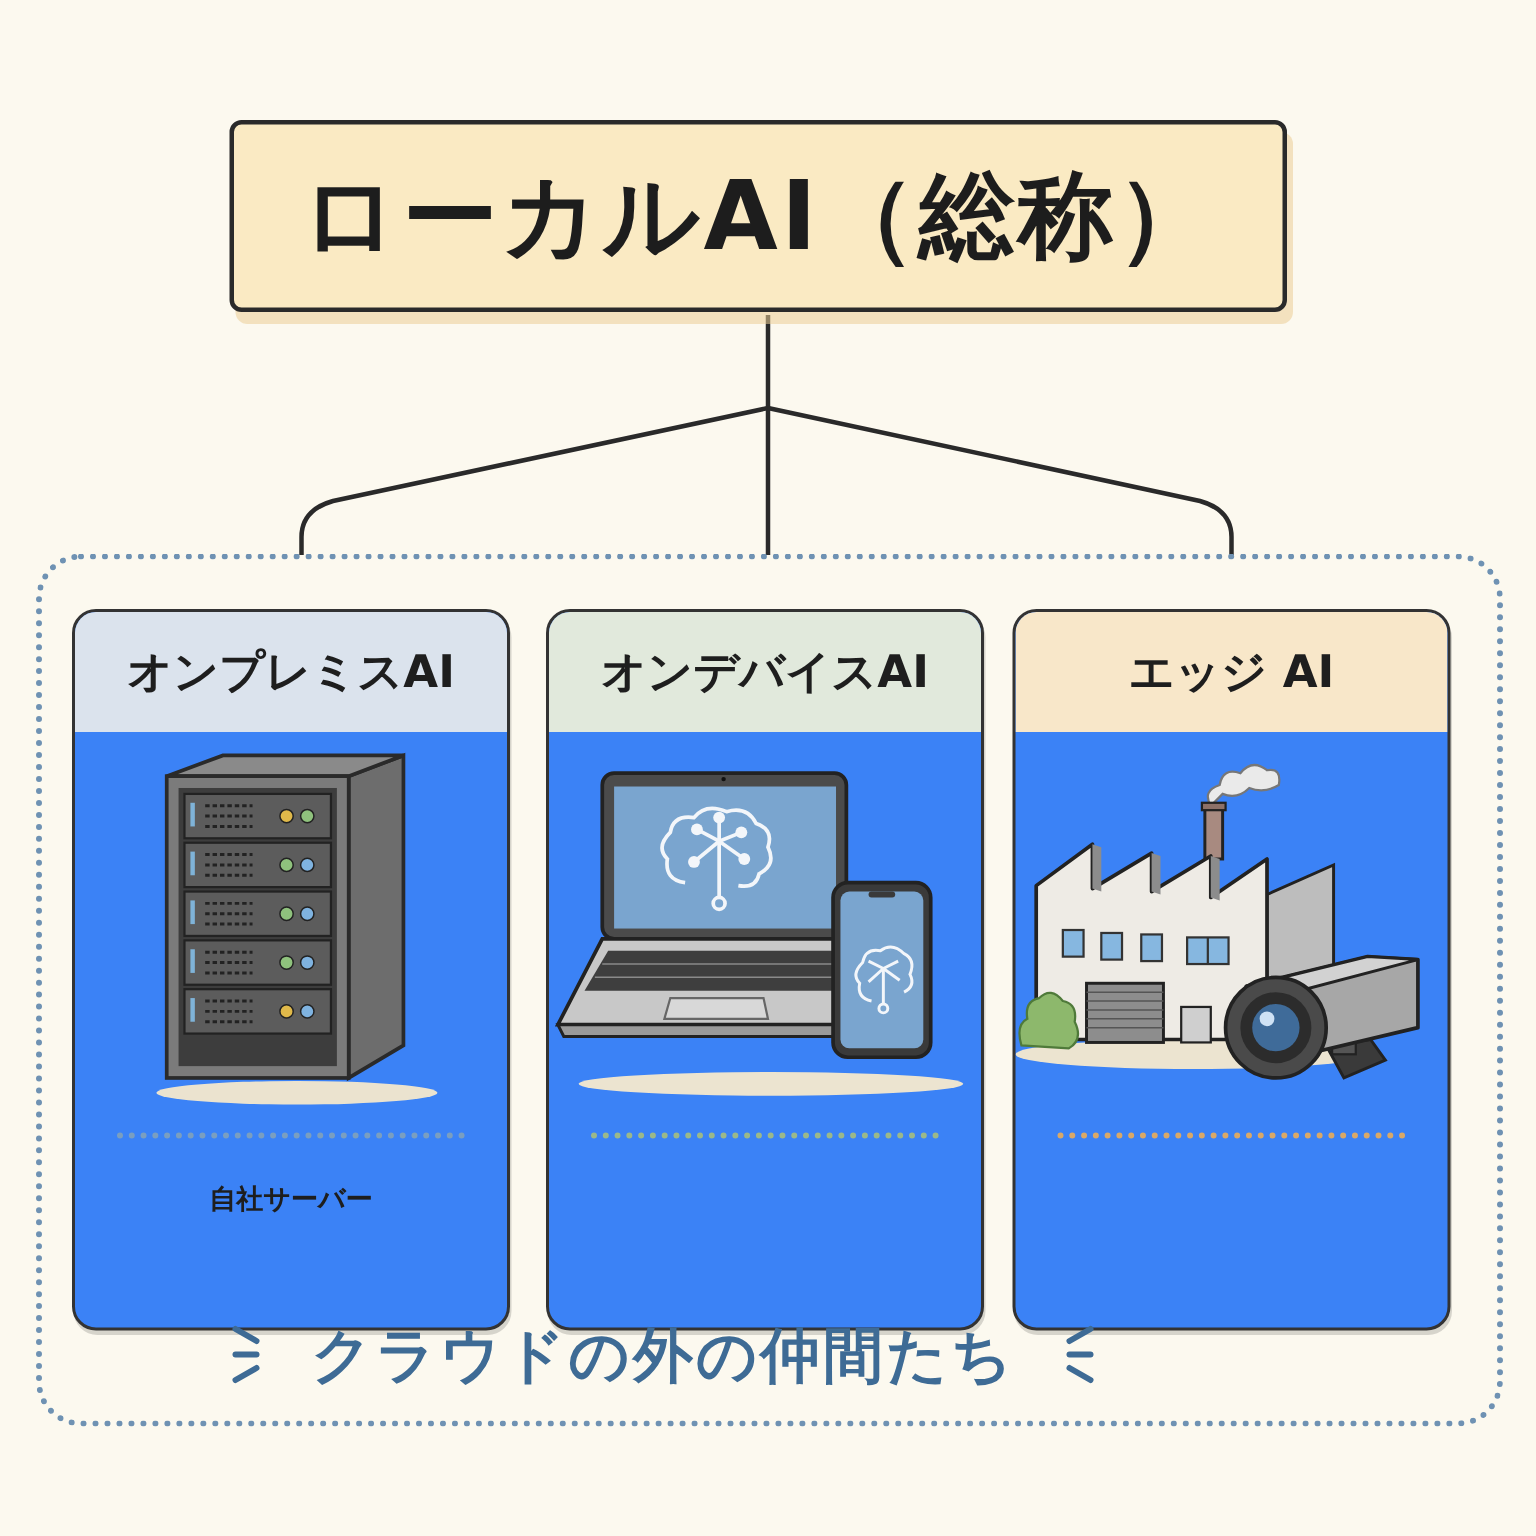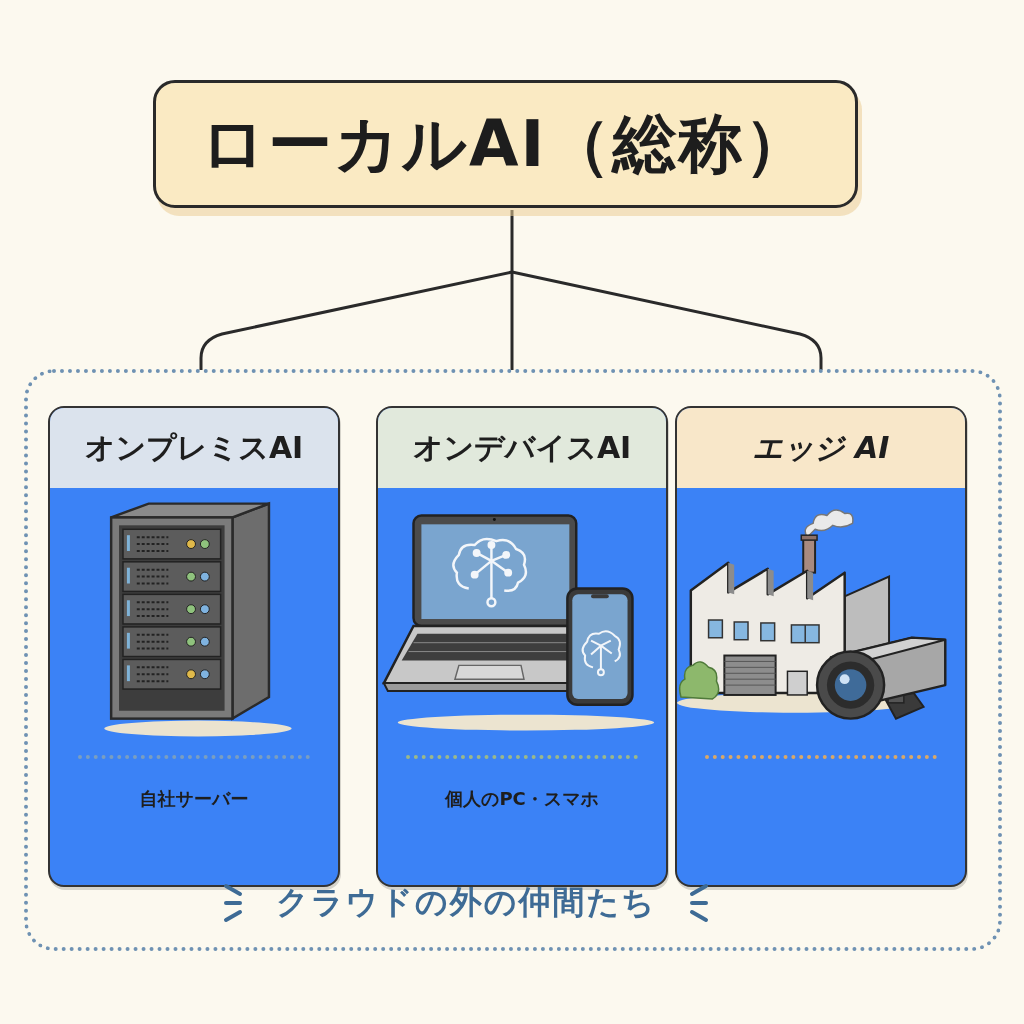--- a/index.html
+++ b/index.html
@@ -6,39 +6,39 @@
     body {
       width: 1024px; height: 1024px; overflow: hidden;
       background: #fcf9ef;
       font-family: "DejaVu Sans", sans-serif;
       position: relative;
       color: #1e1e1e;
     }
     .connectors { position: absolute; left: 0; top: 0; width: 1024px; height: 1024px; pointer-events: none; }
     .root-box {
       position: absolute; left: 153px; top: 80px; width: 705px; height: 128px;
-      background: #faeac3; border: 3px solid #2a2a2a; border-radius: 22px;
+      background: #faeac3; border: 3px solid #2a2a2a; border-radius: 8px;
       box-shadow: 4px 8px 0 rgba(235, 205, 150, 0.55);
       display: flex; align-items: center; justify-content: center;
       box-sizing: border-box;
     }
     .root-title { font-size: 64px; font-weight: bold; letter-spacing: 2px; color: #1d1d1d; }
     .group-frame {
       position: absolute; left: 24px; top: 369px; width: 978px; height: 582px;
       border: 4px dotted #6f92b3; border-radius: 30px; box-sizing: border-box;
     }
     .card {
       position: absolute; top: 406px; width: 292px; height: 481px;
       background: #3b82f6; border: 2.5px solid #333; border-radius: 16px;
       box-sizing: border-box; overflow: hidden;
       box-shadow: 1px 3px 0 rgba(0,0,0,0.15);
     }
     .card-1 { left: 48px; }
-    .card-2 { left: 364px; margin-left: 12px; }
-    .card-3 { left: 675px; font-style: italic; }
+    .card-2 { left: 364px; }
+    .card-3 { left: 675px; }
     .card-header {
       height: 80px; display: flex; align-items: center; justify-content: center;
       font-size: 30px; font-weight: bold; color: #1e1e1e;
     }
     .card-1 .card-header { background: #dbe3ed; }
     .card-2 .card-header { background: #e1e9dc; }
     .card-3 .card-header { background: #f8e7c9; }
     .illustration { position: absolute; left: 0; top: 90px; width: 100%; height: 245px; }
     .dot-rule {
       position: absolute; left: 28px; right: 28px; top: 347px; height: 0;
@@ -47,21 +47,21 @@
     .card-2 .dot-rule { border-top-color: #9bb88a; }
     .card-3 .dot-rule { border-top-color: #d9a868; }
     .card-caption {
       position: absolute; left: 0; right: 0; top: 366px; height: 50px;
       display: flex; align-items: center; justify-content: center;
       font-size: 18px; font-weight: bold; color: #1e1e1e;
     }
     .tagline {
       position: absolute; left: 0; width: 884px; top: 868px; height: 70px;
       display: flex; align-items: center; justify-content: center; gap: 28px;
-      color: #3e6b95; font-size: 32px; font-weight: bold; letter-spacing: 2px; margin-left: 24px;
+      color: #3e6b95; font-size: 40px; font-weight: bold; letter-spacing: 2px;
     }
     .spark { width: 30px; height: 50px; }
   </style>
 </head>
 <body>
 
 <svg class="connectors" viewBox="0 0 1024 1024">
   <path d="M512 210 L512 272" stroke="#2a2a2a" stroke-width="3" fill="none"></path>
   <path d="M512 272 L222 334 Q201 340 201 358 L201 370" stroke="#2a2a2a" stroke-width="3" fill="none" stroke-linejoin="round"></path>
   <path d="M512 272 L512 370" stroke="#2a2a2a" stroke-width="3" fill="none"></path>
@@ -188,21 +188,20 @@
         <line x1="226" y1="148" x2="226" y2="172"></line>
         <line x1="226" y1="148" x2="216" y2="143"></line>
         <line x1="226" y1="148" x2="236" y2="143"></line>
         <line x1="226" y1="148" x2="216" y2="157"></line>
         <line x1="226" y1="148" x2="237" y2="156"></line>
       </g>
       <circle cx="226" cy="175" r="3" fill="#7aa5cf" stroke="#f3f6fa" stroke-width="2"></circle>
     </g>
   </svg>
   <div class="dot-rule"></div>
-  <div class="card-caption">個人のPC・スマホ</div>
 </div>
 
 <div class="card card-3">
   <div class="card-header">
     <span>エッジ AI</span>
   </div>
   <svg class="illustration" viewBox="0 0 292 245">
     <ellipse cx="120" cy="206" rx="120" ry="10" fill="#ece4d0"></ellipse>
     <g>
 

